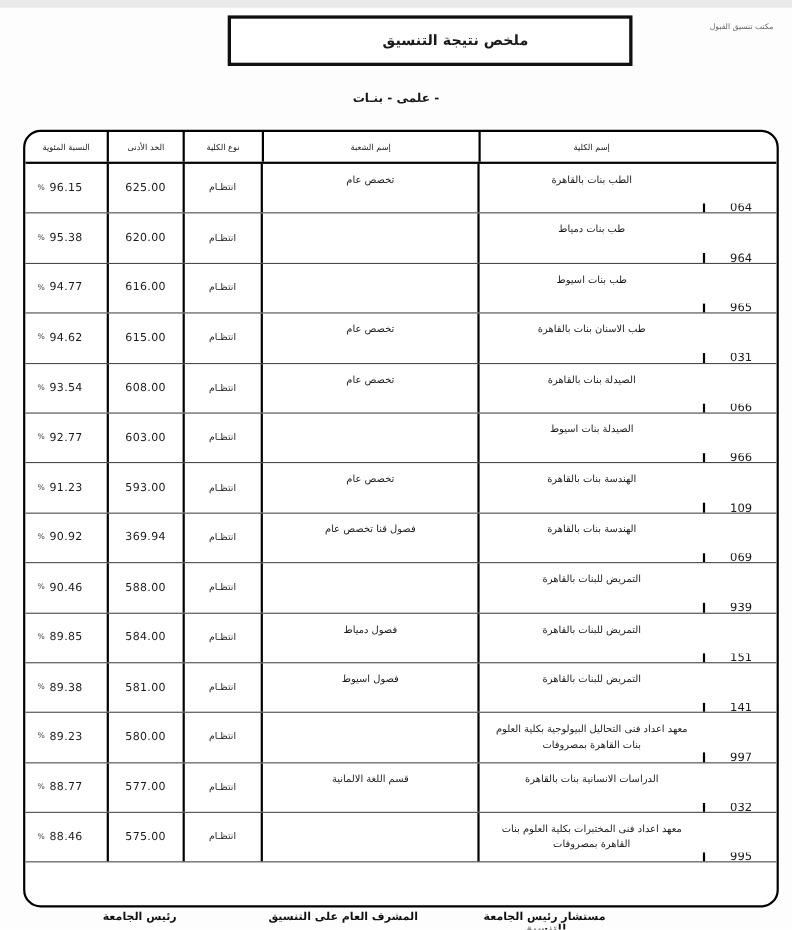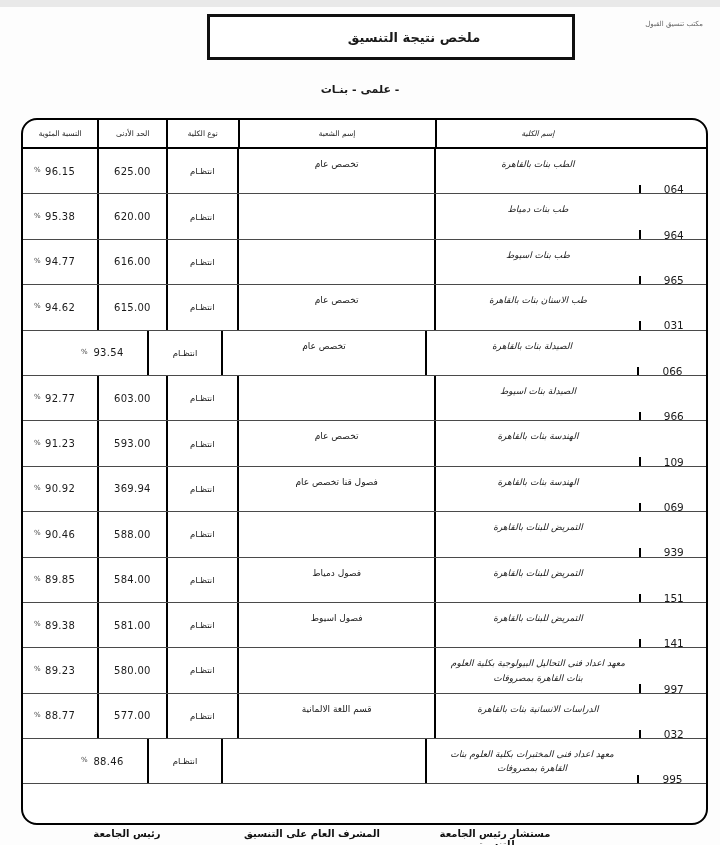--- a/index.html
+++ b/index.html
@@ -30,21 +30,21 @@
     background:#fff; direction:rtl; overflow:hidden;
   }
   .thead { display:flex; height:27px; border-bottom:2px solid #000; }
   .trow  { display:flex; height:45.4px; border-bottom:1px solid #4a4a4a; box-sizing:border-box; }
   .cell {
     box-sizing:border-box; border-left:2px solid #000;
     display:flex; align-items:center; justify-content:center;
     text-align:center; overflow:hidden;
   }
   .col-code     { width:69px;margin-top:36px; }
-  .col-college  { width:212px;font-style:italic; }
+  .col-college  { width:212px; }
   .col-division { width:204px; }
   .col-type     { width:74px; }
   .col-min      { width:71px; }
   .col-pct      { width:77px; border-left:none; position:relative; }
 
   .hcell { font-size:7.5px; color:#222; }
 
   .trow .col-college, .trow .col-division {
     align-items:flex-start; padding:8px 12px 0 12px;
     font-size:9px; line-height:1.6; direction:rtl;
@@ -134,20 +134,21 @@
       <span class="pct-sign">%</span>
       <span>94.62</span>
     </div>
   </div>
 
   <div class="trow">
     <div class="cell col-code">066</div>
     <div class="cell col-college">الصيدلة بنات بالقاهرة</div>
     <div class="cell col-division">تخصص عام</div>
     <div class="cell col-type">انتظـام</div>
+    <div class="cell col-min num">608.00</div>
     <div class="cell col-pct num">
       <span class="pct-sign">%</span>
       <span>93.54</span>
     </div>
   </div>
 
   <div class="trow">
     <div class="cell col-code">966</div>
     <div class="cell col-college">الصيدلة بنات اسيوط</div>
     <div class="cell col-division"></div>
@@ -241,20 +242,21 @@
       <span class="pct-sign">%</span>
       <span>88.77</span>
     </div>
   </div>
 
   <div class="trow">
     <div class="cell col-code">995</div>
     <div class="cell col-college">معهد اعداد فنى المختبرات بكلية العلوم بنات القاهرة بمصروفات</div>
     <div class="cell col-division"></div>
     <div class="cell col-type">انتظـام</div>
+    <div class="cell col-min num">575.00</div>
     <div class="cell col-pct num">
       <span class="pct-sign">%</span>
       <span>88.46</span>
     </div>
   </div>
 </div>
 </div>
 
 <div class="footer-label f-right">مستشار رئيس الجامعة للتنسيق</div>
 <div class="footer-label f-center">المشرف العام على التنسيق</div>

